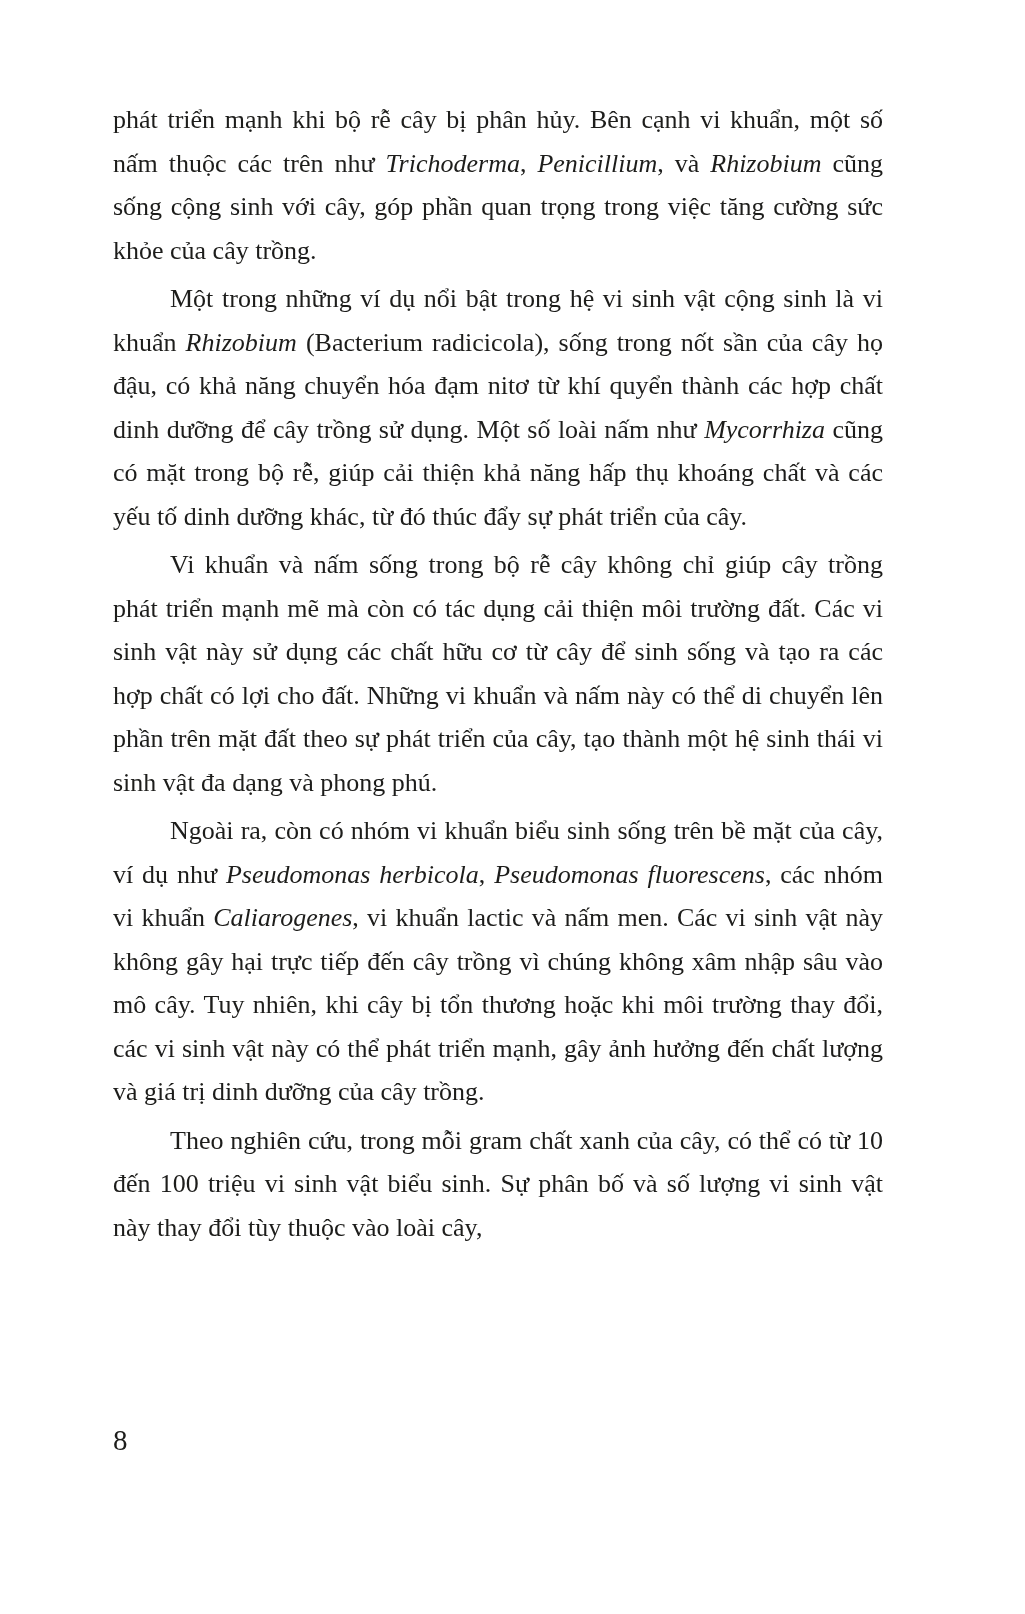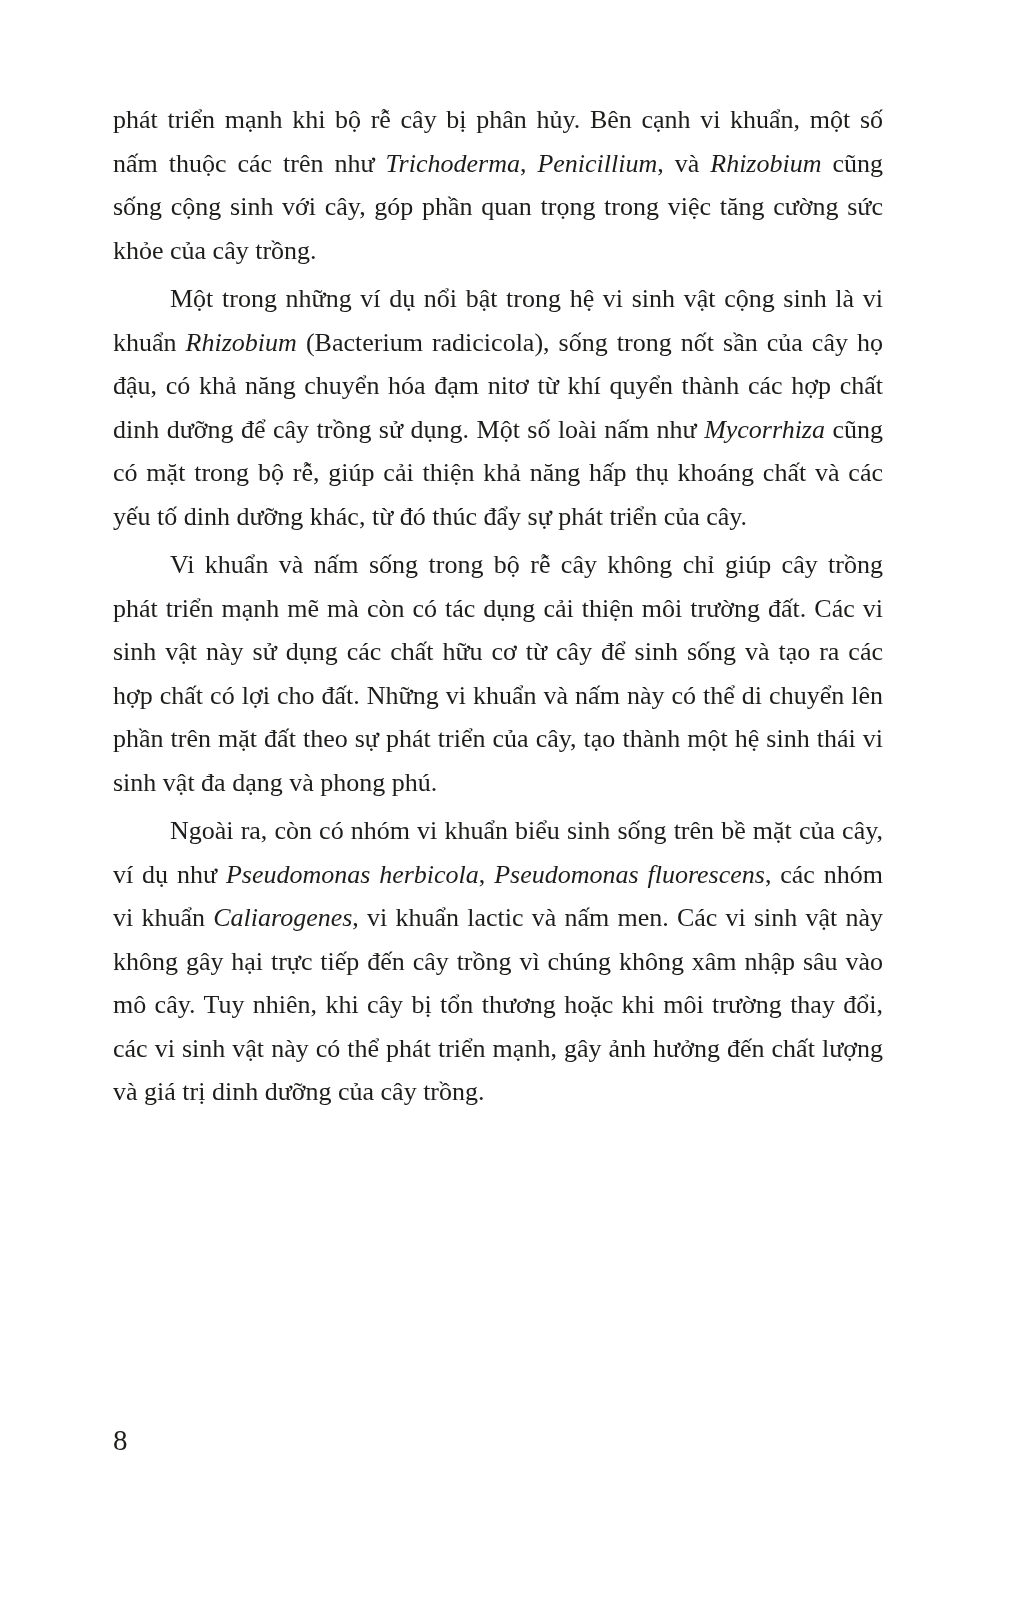--- a/index.html
+++ b/index.html
@@ -45,15 +45,16 @@
 </style>
 </head>
 <body>
 
 <div class="page">
   <div class="text-block">
       <p class="para"><span>phát triển mạnh khi bộ rễ cây bị phân hủy. Bên cạnh vi khuẩn, một số nấm thuộc các trên như </span><span class="italic">Trichoderma</span><span>, </span><span class="italic">Penicillium</span><span>, và </span><span class="italic">Rhizobium</span><span> cũng sống cộng sinh với cây, góp phần quan trọng trong việc tăng cường sức khỏe của cây trồng.</span></p>
       <p class="para indent"><span>Một trong những ví dụ nổi bật trong hệ vi sinh vật cộng sinh là vi khuẩn </span><span class="italic">Rhizobium</span><span> (Bacterium radicicola), sống trong nốt sần của cây họ đậu, có khả năng chuyển hóa đạm nitơ từ khí quyển thành các hợp chất dinh dưỡng để cây trồng sử dụng. Một số loài nấm như </span><span class="italic">Mycorrhiza</span><span> cũng có mặt trong bộ rễ, giúp cải thiện khả năng hấp thụ khoáng chất và các yếu tố dinh dưỡng khác, từ đó thúc đẩy sự phát triển của cây.</span></p>
       <p class="para indent"><span>Vi khuẩn và nấm sống trong bộ rễ cây không chỉ giúp cây trồng phát triển mạnh mẽ mà còn có tác dụng cải thiện môi trường đất. Các vi sinh vật này sử dụng các chất hữu cơ từ cây để sinh sống và tạo ra các hợp chất có lợi cho đất. Những vi khuẩn và nấm này có thể di chuyển lên phần trên mặt đất theo sự phát triển của cây, tạo thành một hệ sinh thái vi sinh vật đa dạng và phong phú.</span></p>
       <p class="para indent"><span>Ngoài ra, còn có nhóm vi khuẩn biểu sinh sống trên bề mặt của cây, ví dụ như </span><span class="italic">Pseudomonas herbicola</span><span>, </span><span class="italic">Pseudomonas fluorescens</span><span>, các nhóm vi khuẩn </span><span class="italic">Caliarogenes</span><span>, vi khuẩn lactic và nấm men. Các vi sinh vật này không gây hại trực tiếp đến cây trồng vì chúng không xâm nhập sâu vào mô cây. Tuy nhiên, khi cây bị tổn thương hoặc khi môi trường thay đổi, các vi sinh vật này có thể phát triển mạnh, gây ảnh hưởng đến chất lượng và giá trị dinh dưỡng của cây trồng.</span></p>
+      <p class="para indent"><span>Theo nghiên cứu, trong mỗi gram chất xanh của cây, có thể có từ 10 đến 100 triệu vi sinh vật biểu sinh. Sự phân bố và số lượng vi sinh vật này thay đổi tùy thuộc vào loài cây,</span></p>
     </div>
   <div class="page-number">8</div>
 </div>
 
 </body></html>

